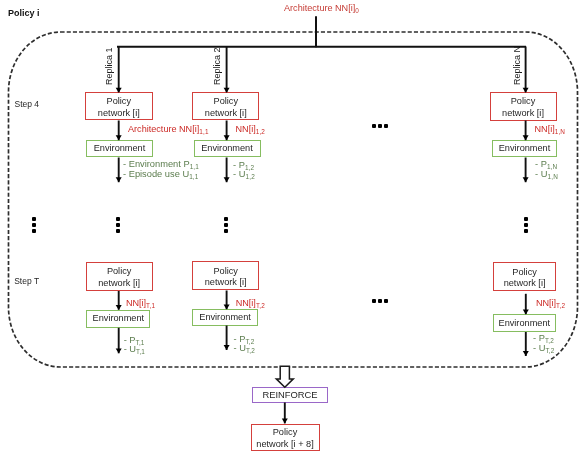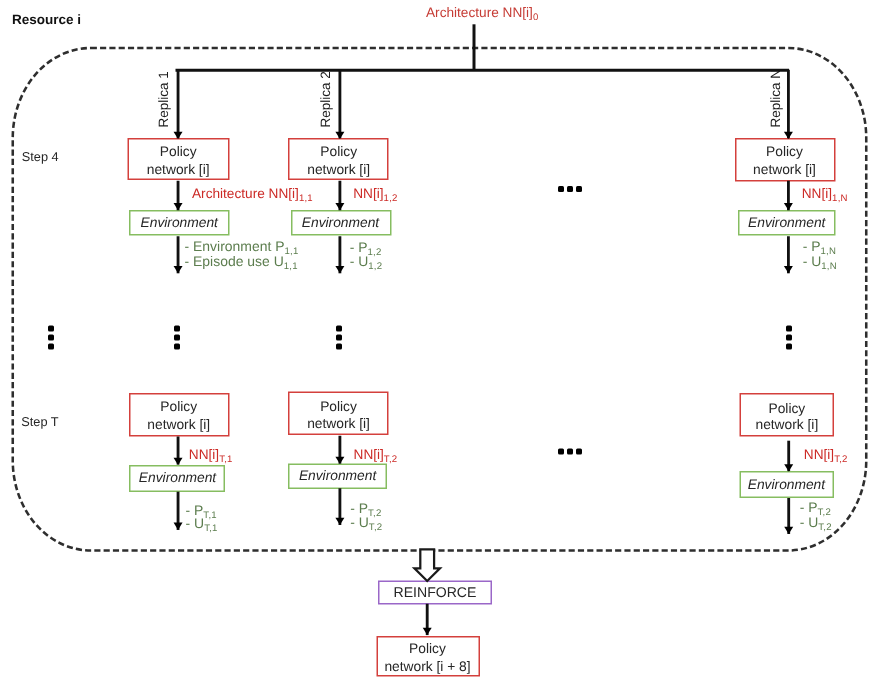--- a/index.html
+++ b/index.html
@@ -10,21 +10,21 @@
   .box,.lbl,.vdots,.hdots{z-index:2;}
 
   .box{position:absolute;box-sizing:border-box;background:#fff;display:flex;align-items:center;justify-content:center;text-align:center;}
   .box .txt{display:block;line-height:11.6px;text-align:center;}
   .box .txt .ln:first-child{position:relative;top:0px;}
   .policy .txt{position:relative;top:1.6px;}
   .env .txt{position:relative;top:0.4px;}
   .reinf .txt{position:relative;top:0.2px;}
   .box .txt .ln{display:block;}
   .policy{border:1px solid #d4403c;font-size:9.2px;}
-  .env{border:1px solid #86bd60;font-size:9.2px;font-style:italic;}
+  .env{border:1px solid #86bd60;font-size:9.2px;}
   .reinf{border:1px solid #9a67c8;font-size:9.4px;}
 
   .lbl{position:absolute;white-space:nowrap;}
   .title{font-size:9.1px;color:#c63c35;}
   .nnlbl{font-size:9.1px;color:#cc2a26;}
   .metric{font-size:9.3px;color:#5c7d4e;line-height:9.6px;}
   .step{font-size:8.5px;color:#262626;}
   .episode{font-size:9px;font-weight:bold;color:#111;}
   .replica{font-size:9px;color:#1a1a1a;transform-origin:0 0;transform:rotate(-90deg);}
   sub{font-size:6.4px;vertical-align:baseline;position:relative;top:2.0px;line-height:0;letter-spacing:0.15px;}
@@ -100,21 +100,21 @@
       <line x1="525.8" y1="332" x2="525.8" y2="356" stroke="#111" stroke-width="1.9"></line>
       <use href="#ah" x="0" y="0" transform="translate(525.8,356)"></use>
     </g>
 
     <path d="M280.2,366.2 L280.2,378.9 L276.3,378.9 L284.8,387.3 L293.3,378.9 L289.4,378.9 L289.4,366.2 Z" fill="#ffffff" stroke="#1a1a1a" stroke-width="1.5" stroke-linejoin="miter" stroke-linecap="butt"></path>
 
     <line x1="284.8" y1="402.5" x2="284.8" y2="423.4" stroke="#111" stroke-width="1.9"></line>
     <use href="#ah" transform="translate(284.8,423.4)"></use>
   </svg>
 
-  <div class="lbl episode" style="left:8px;top:8px;">Resource i</div>
+  <div class="lbl episode" style="left:8px;top:8px;">Policy i</div>
 
   <div class="lbl title" style="left:284px;top:3px;">
     <span>Architecture NN[i]</span><sub>0</sub>
   </div>
 
   <div class="lbl step" style="left:14.5px;top:99.2px;">Step 4</div>
   <div class="lbl step" style="left:14.2px;top:275.9px;">Step T</div>
 
   <div class="lbl replica" style="left:104.2px;top:84.5px;">Replica 1</div>
   <div class="lbl replica" style="left:212.1px;top:84.5px;">Replica 2</div>

